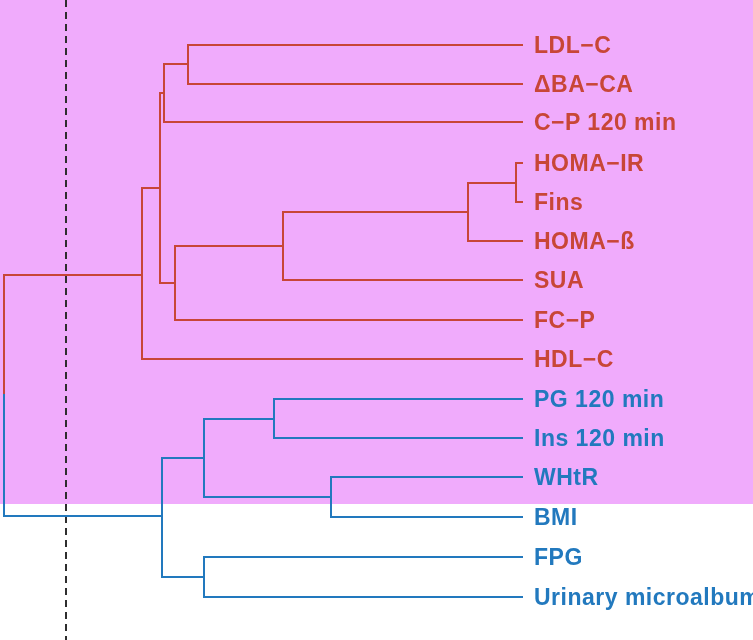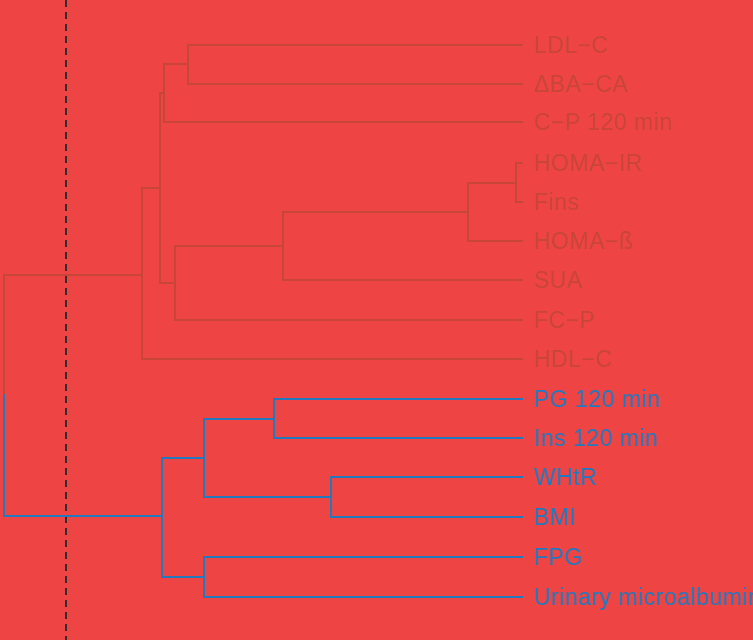--- a/index.html
+++ b/index.html
@@ -7,22 +7,23 @@
     padding: 0;
     width: 753px;
     height: 640px;
     background: #ffffff;
     overflow: hidden;
     font-family: "Liberation Sans", sans-serif;
   }
   .figure-wrap {
     position: relative;
     width: 753px;
-    height: 640px;
-    background: #ef4444;
+    height: 504px;
+    background: #f0abfc;
+    font-weight: bold;
   }
   svg text {
     font-family: "Liberation Sans", sans-serif;
     font-size: 23px;
     letter-spacing: 0.5px;
   }
 </style>
 </head>
 <body>
 

